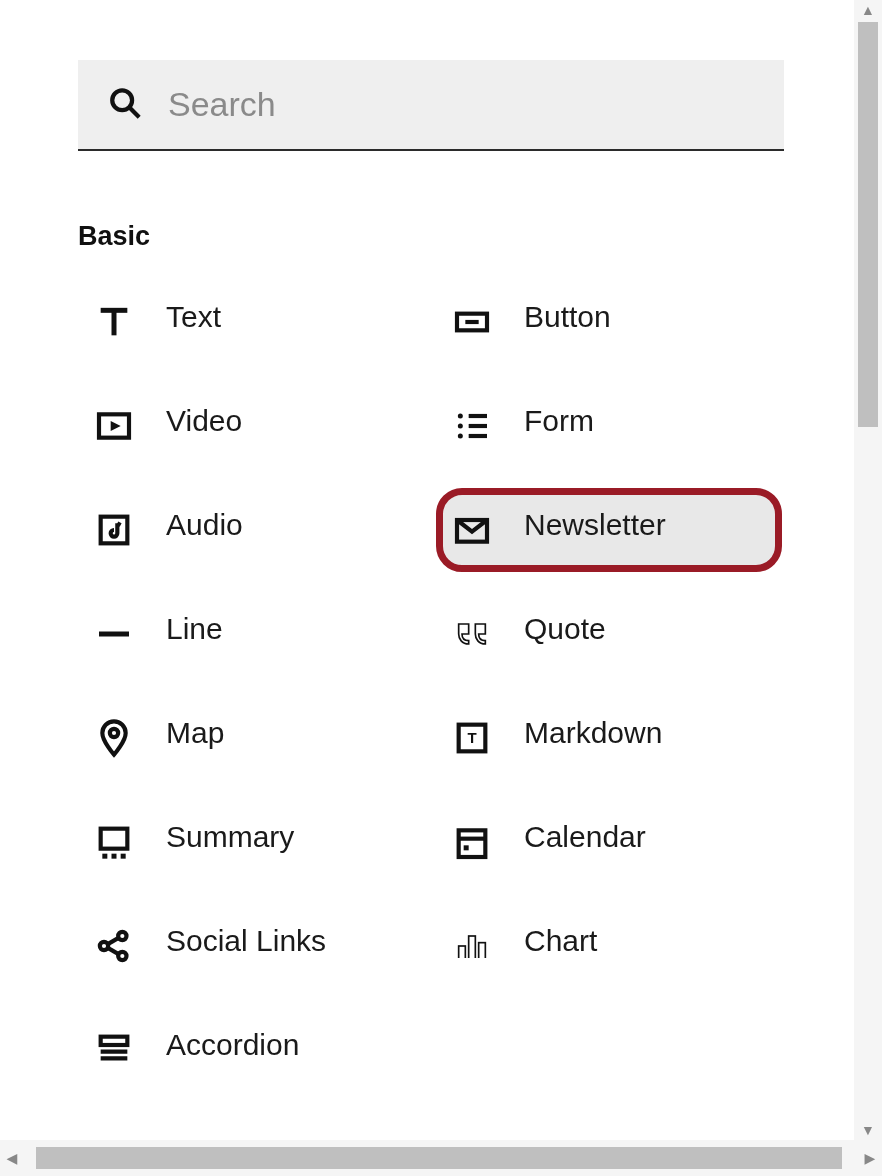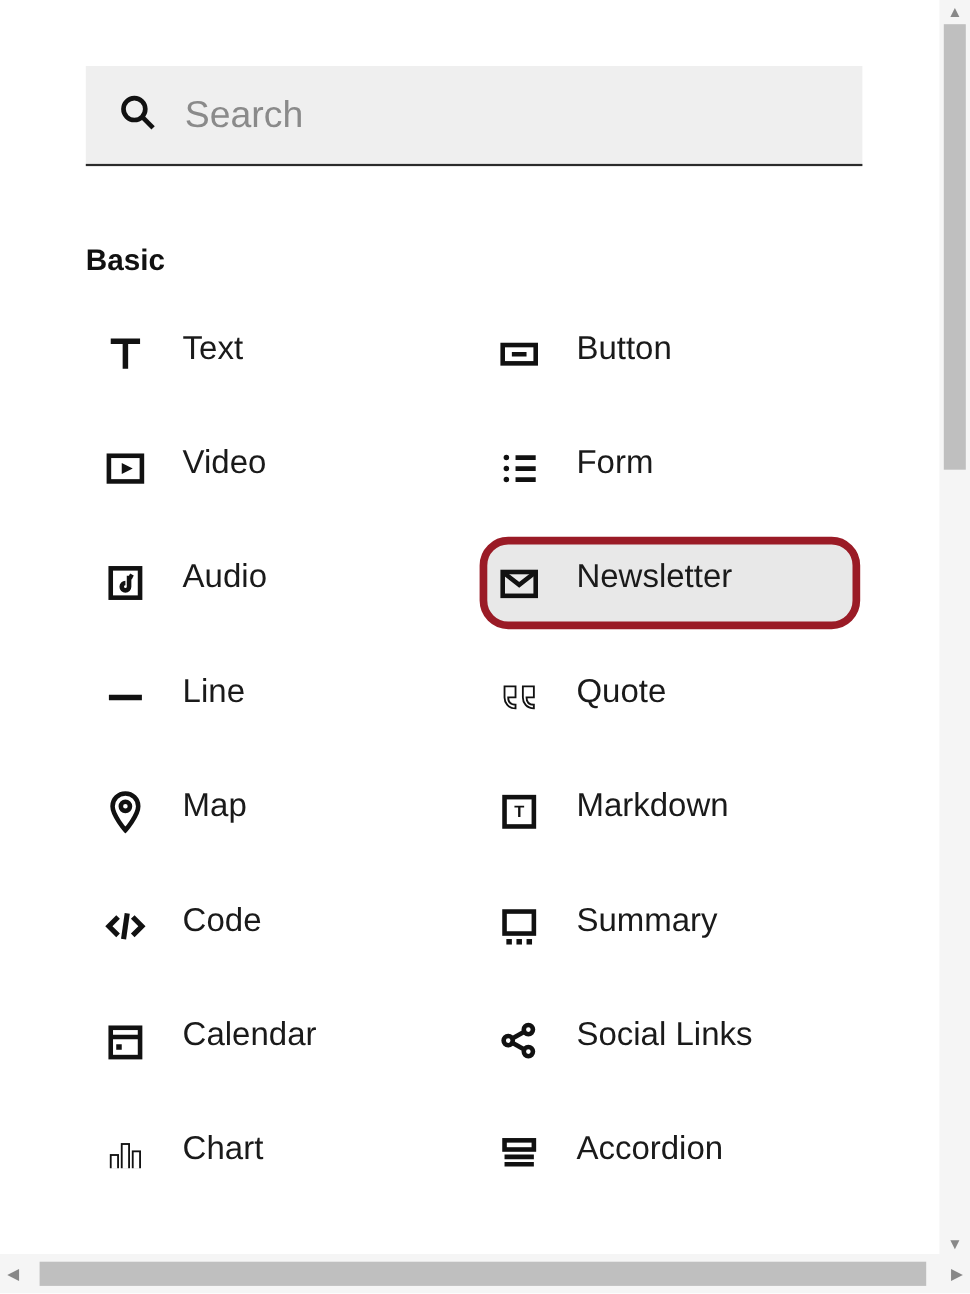--- a/index.html
+++ b/index.html
@@ -153,30 +153,20 @@
           <svg viewBox="0 0 24 24" stroke-width="2.5">
               <rect x="4" y="4" width="16" height="16"></rect>
               <text x="12" y="15" font-size="9" font-weight="700" text-anchor="middle" fill="#111" stroke="none">T</text>
             </svg>
         </span>
         <span class="label">Markdown</span>
       </div>
 
       <div class="block">
         <span class="ico">
-          <svg viewBox="0 0 24 24" stroke-width="2.8">
-              <polyline points="8,7 3,12 8,17"></polyline>
-              <polyline points="16,7 21,12 16,17"></polyline>
-              <line x1="13" y1="5" x2="11" y2="19"></line>
-            </svg>
-        </span>
-        <span class="label">Code</span>
-      </div>
-      <div class="block">
-        <span class="ico">
           <svg viewBox="0 0 24 24" stroke-width="2.5">
               <rect x="4" y="4" width="16" height="12"></rect>
               <rect x="5" y="19" width="3" height="3" fill="#111" stroke="none"></rect>
               <rect x="10.5" y="19" width="3" height="3" fill="#111" stroke="none"></rect>
               <rect x="16" y="19" width="3" height="3" fill="#111" stroke="none"></rect>
             </svg>
         </span>
         <span class="label">Summary</span>
       </div>
 

